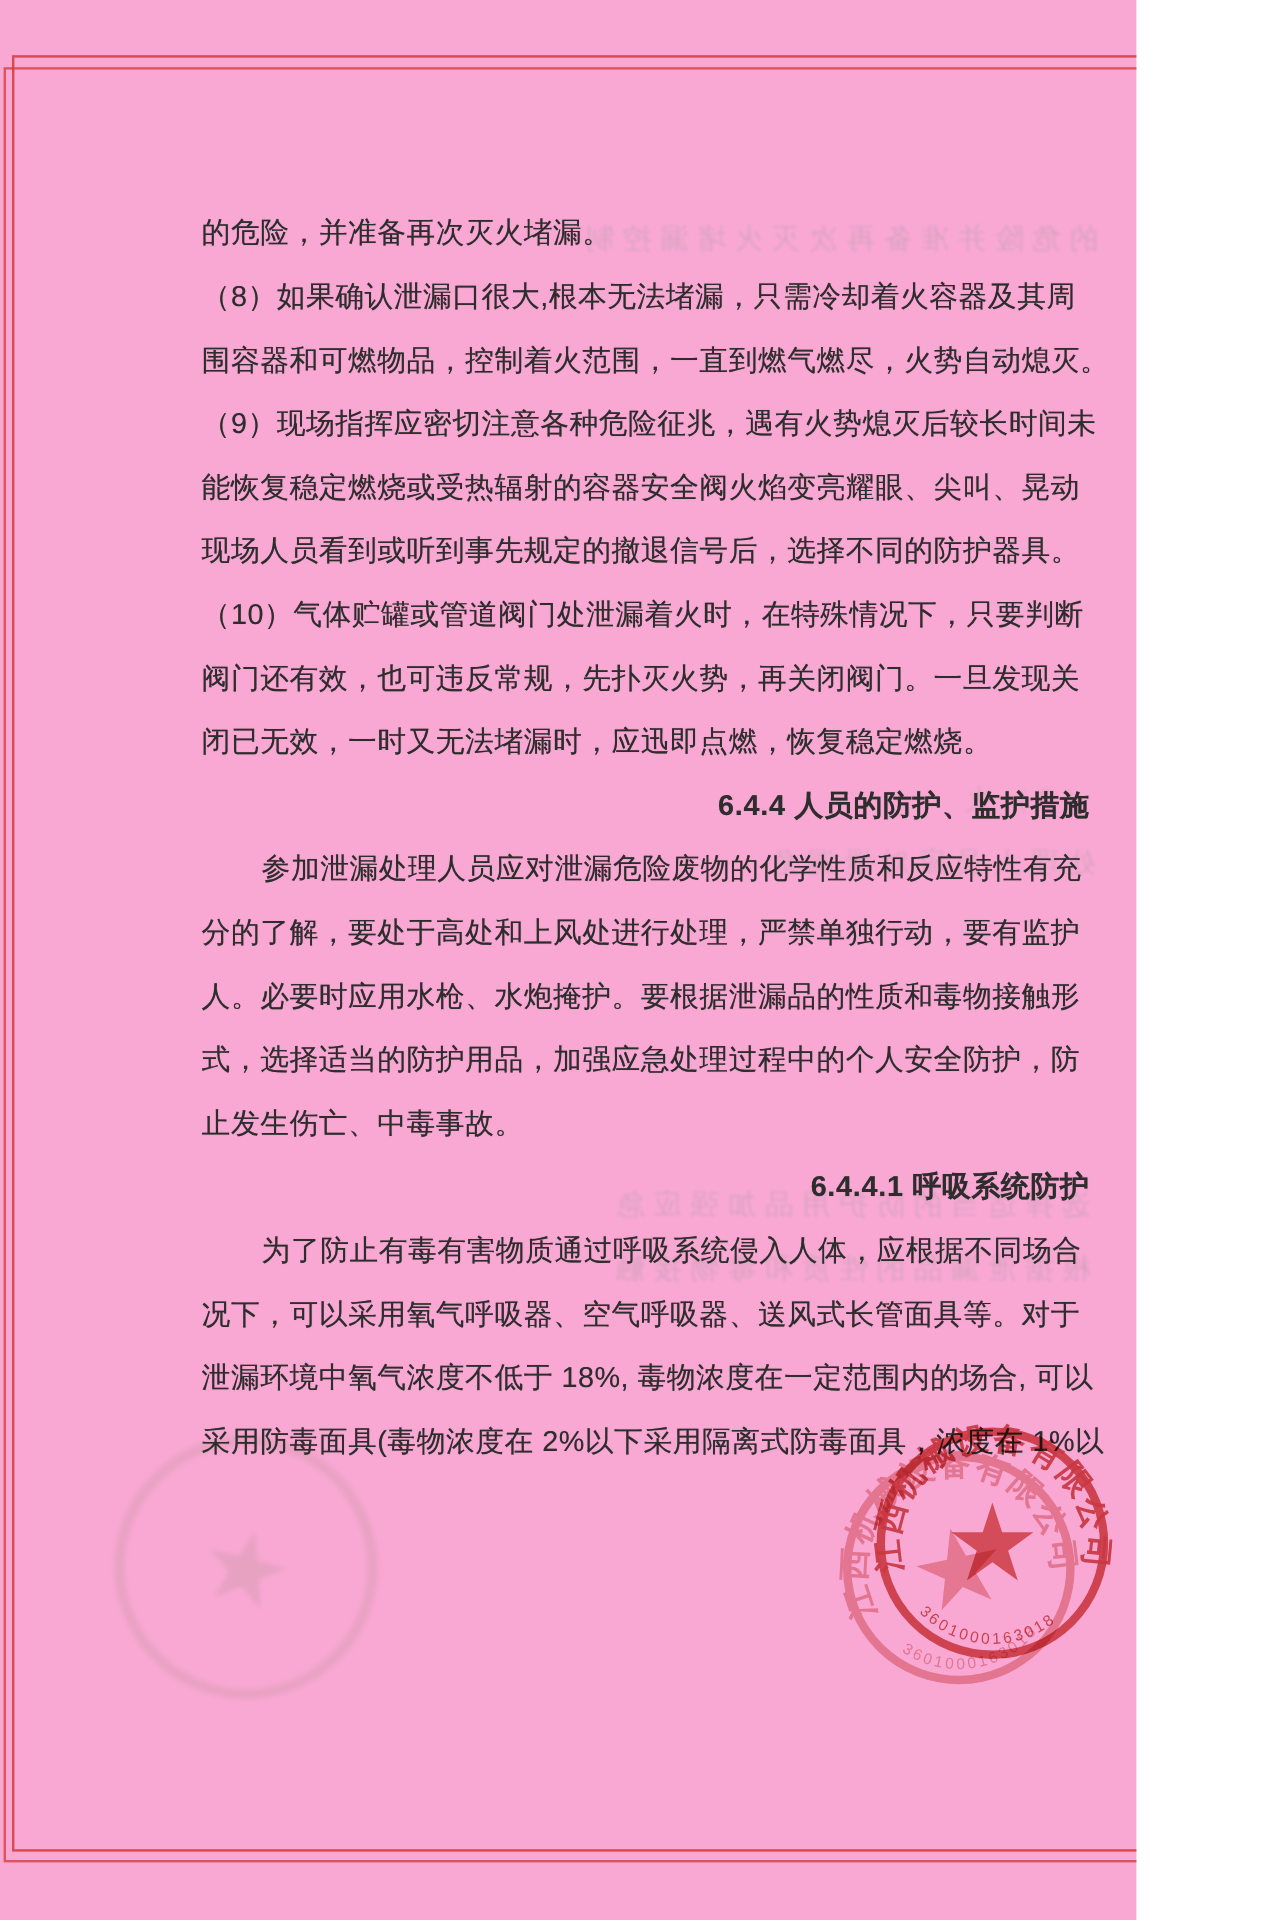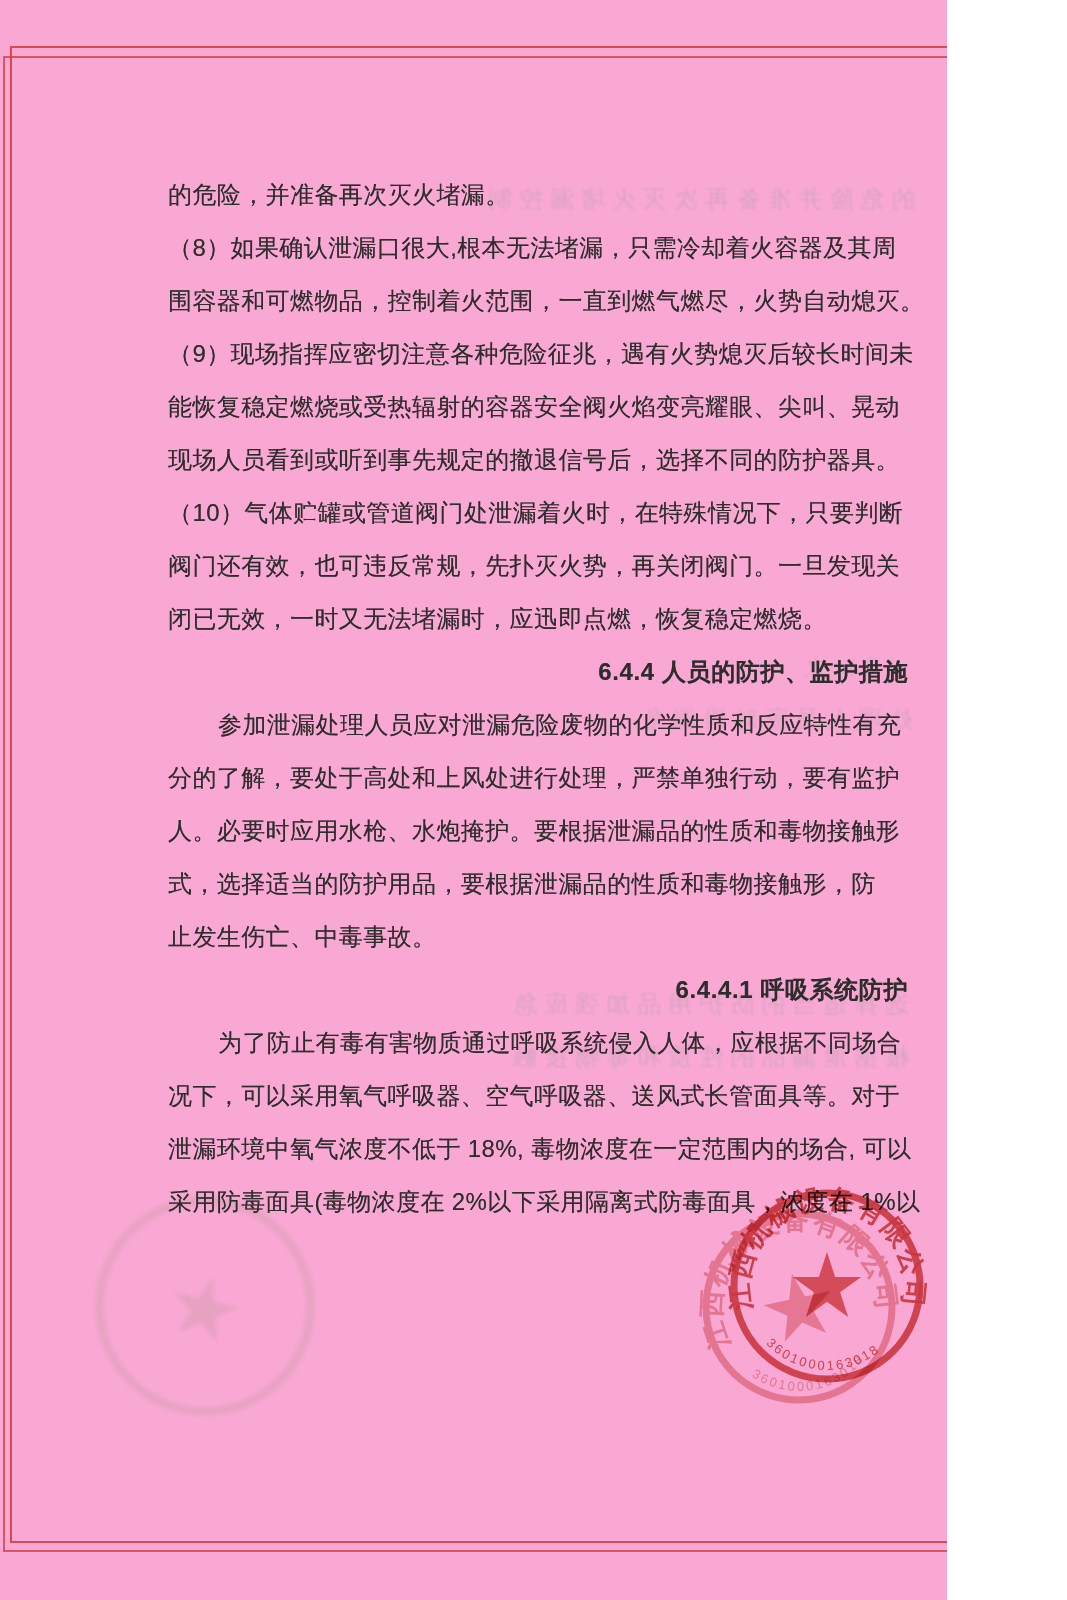--- a/index.html
+++ b/index.html
@@ -76,21 +76,21 @@
       <div class="line full">（9）现场指挥应密切注意各种危险征兆，遇有火势熄灭后较长时间未</div>
       <div class="line full">能恢复稳定燃烧或受热辐射的容器安全阀火焰变亮耀眼、尖叫、晃动</div>
       <div class="line full">现场人员看到或听到事先规定的撤退信号后，选择不同的防护器具。</div>
       <div class="line full">（10）气体贮罐或管道阀门处泄漏着火时，在特殊情况下，只要判断</div>
       <div class="line full">阀门还有效，也可违反常规，先扑灭火势，再关闭阀门。一旦发现关</div>
       <div class="line end">闭已无效，一时又无法堵漏时，应迅即点燃，恢复稳定燃烧。</div>
       <div class="line heading">6.4.4 人员的防护、监护措施</div>
       <div class="line indent">参加泄漏处理人员应对泄漏危险废物的化学性质和反应特性有充</div>
       <div class="line full">分的了解，要处于高处和上风处进行处理，严禁单独行动，要有监护</div>
       <div class="line full">人。必要时应用水枪、水炮掩护。要根据泄漏品的性质和毒物接触形</div>
-      <div class="line full">式，选择适当的防护用品，要根据泄漏品的性质和毒物接触形，防</div>
+      <div class="line full">式，选择适当的防护用品，加强应急处理过程中的个人安全防护，防</div>
       <div class="line end">止发生伤亡、中毒事故。</div>
       <div class="line heading">6.4.4.1 呼吸系统防护</div>
       <div class="line indent">为了防止有毒有害物质通过呼吸系统侵入人体，应根据不同场合</div>
       <div class="line full">况下，可以采用氧气呼吸器、空气呼吸器、送风式长管面具等。对于</div>
       <div class="line full">泄漏环境中氧气浓度不低于 18%, 毒物浓度在一定范围内的场合, 可以</div>
       <div class="line full">采用防毒面具(毒物浓度在 2%以下采用隔离式防毒面具，浓度在 1%以</div>
     </div>
 
   <svg class="seal seal-echo" width="200" height="200" viewBox="0 0 200 200">
     <circle cx="100" cy="100" r="93" fill="none" stroke="#cc453e" stroke-width="7"></circle>

